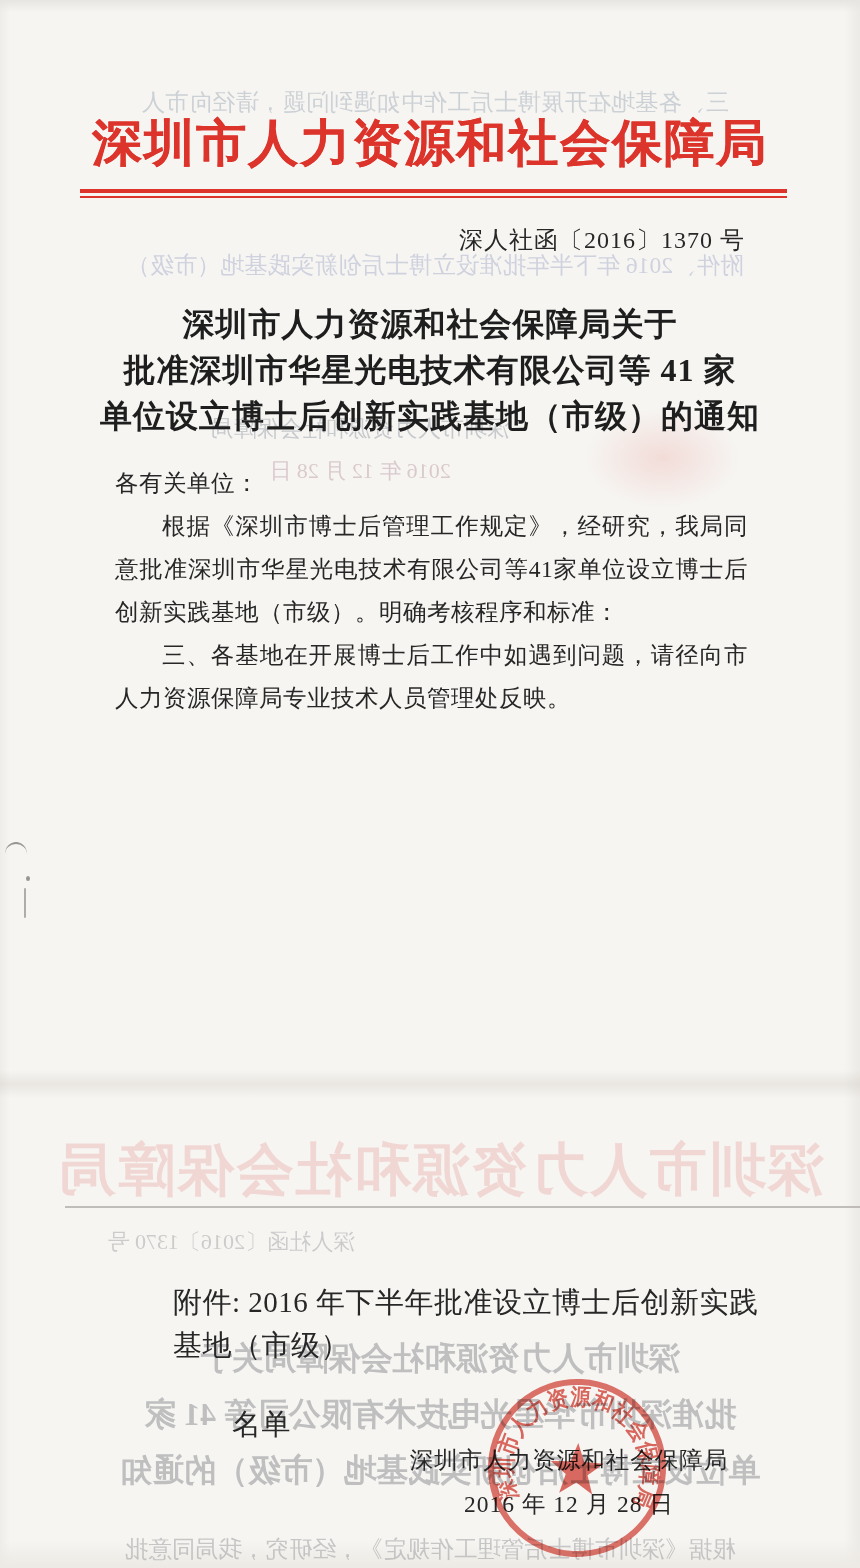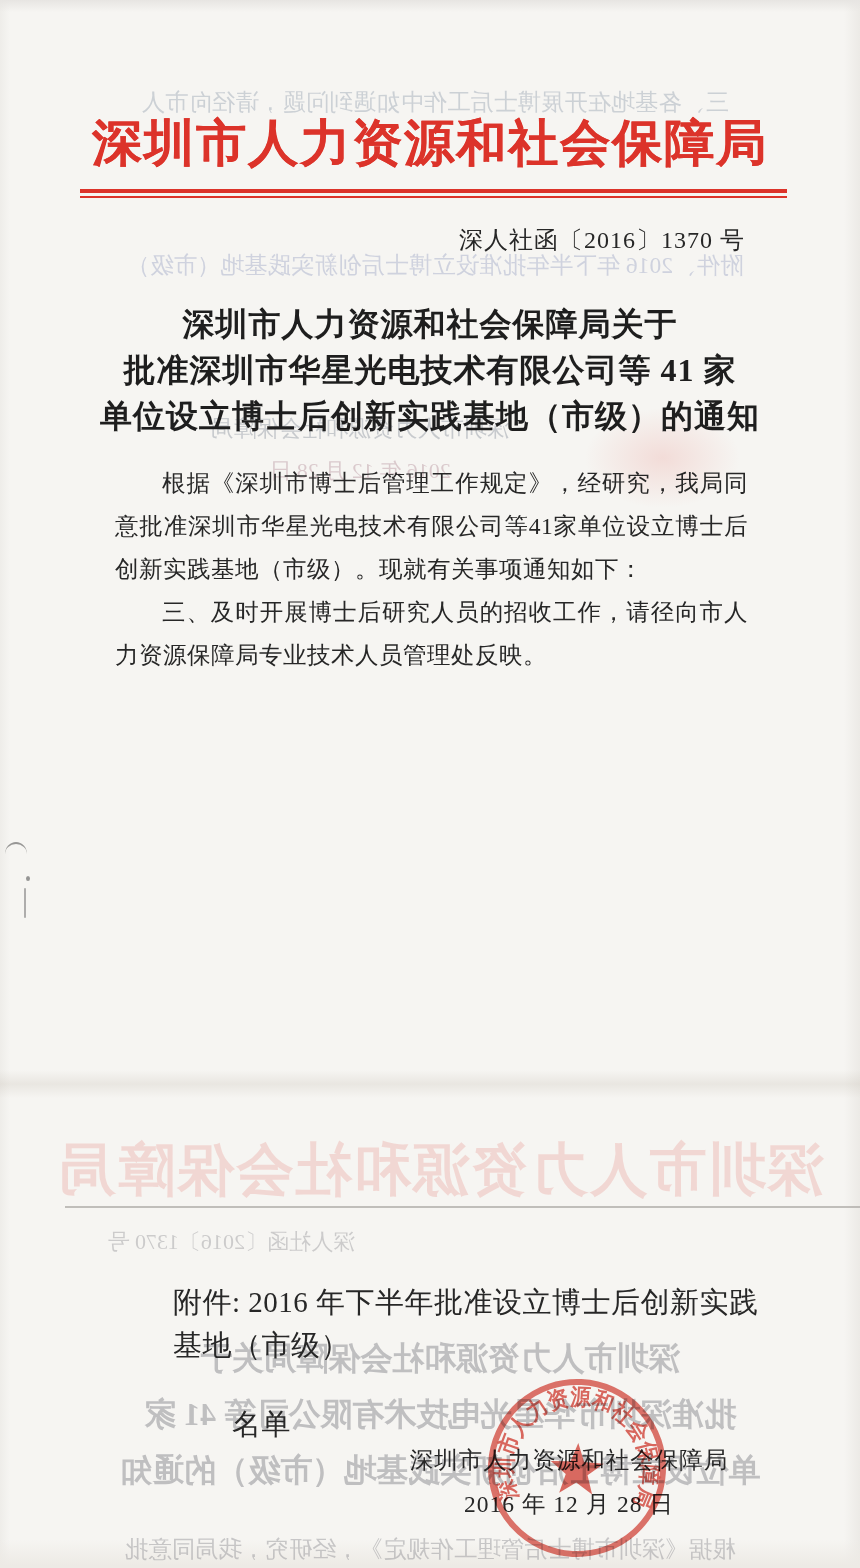--- a/index.html
+++ b/index.html
@@ -117,22 +117,23 @@
   <div class="rule rule-thin"></div>
   <div class="docnum">深人社函〔2016〕1370 号</div>
 
   <div class="title">
     <div>深圳市人力资源和社会保障局关于</div>
     <div>批准深圳市华星光电技术有限公司等 41 家</div>
     <div>单位设立博士后创新实践基地（市级）的通知</div>
   </div>
 
   <div class="bodytext">
-    <p class="indent">根据《深圳市博士后管理工作规定》，经研究，我局同意批准深圳市华星光电技术有限公司等41家单位设立博士后创新实践基地（市级）。现就有关事项通知如下：</p>
-    <p class="indent">三、及时开展博士后研究人员的招收工作，请径向市人力资源保障局专业技术人员管理处反映。</p>
+    <p>各有关单位：</p>
+    <p class="indent">根据《深圳市博士后管理工作规定》，经研究，我局同意批准深圳市华星光电技术有限公司等41家单位设立博士后创新实践基地（市级）。明确考核程序和标准：</p>
+    <p class="indent">三、各基地在开展博士后工作中如遇到问题，请径向市人力资源保障局专业技术人员管理处反映。</p>
   </div>
 
   <div class="attachment">
     <div><span>附件:</span> <span>2016 年下半年批准设立博士后创新实践基地（市级）</span></div>
     <div class="line2">名单</div>
   </div>
 
   <div class="signature">深圳市人力资源和社会保障局</div>
   <div class="docdate">2016 年 12 月 28 日</div>
 

